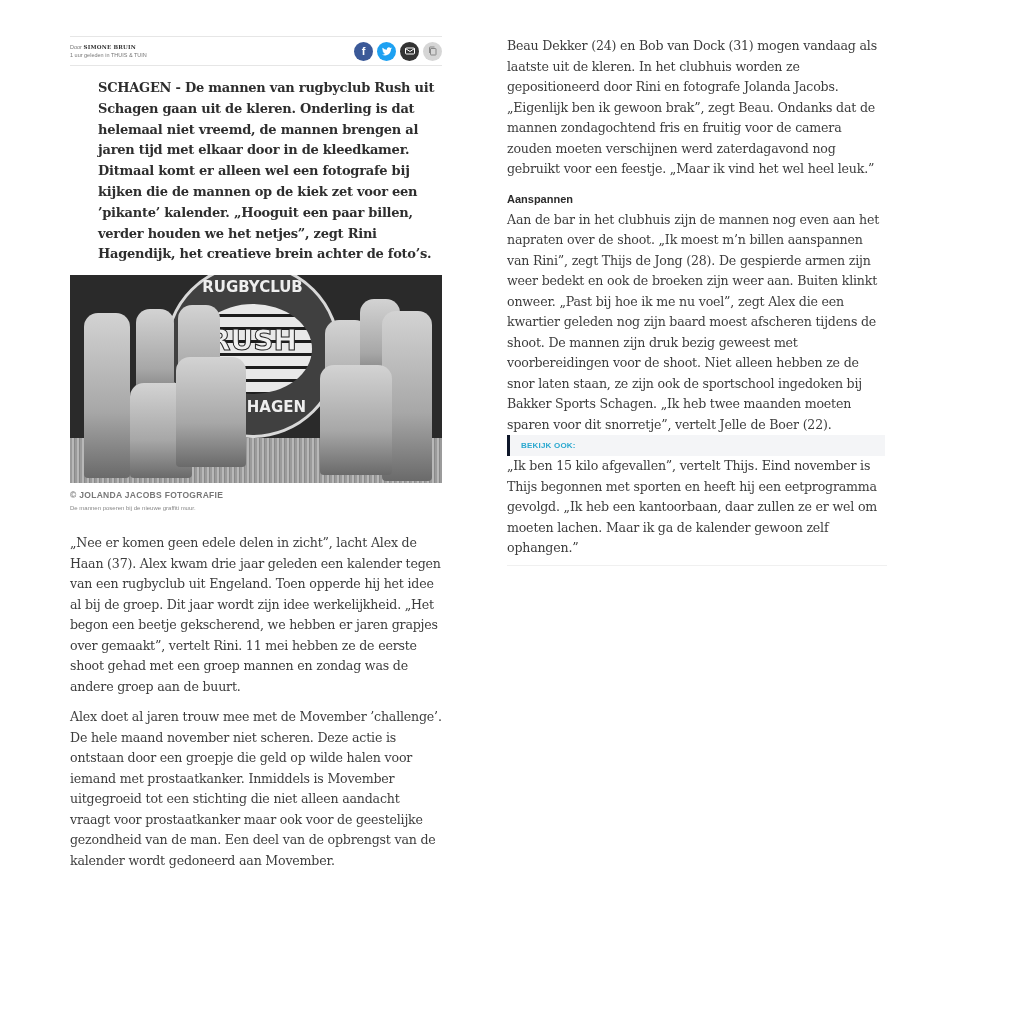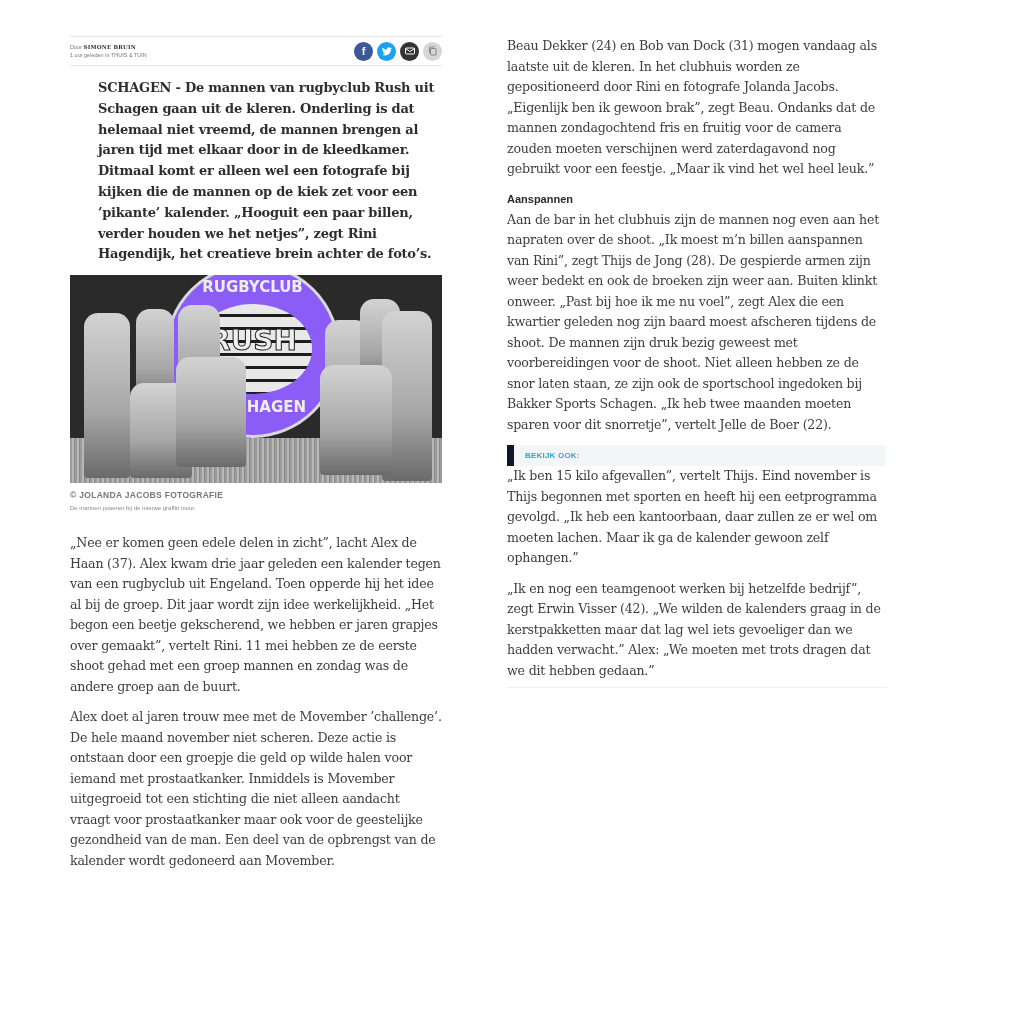--- a/index.html
+++ b/index.html
@@ -53,21 +53,21 @@
       background: #2a2a2a;
       position: relative;
       overflow: hidden;
     }
     .photo .ground {
       position: absolute; left: 0; right: 0; bottom: 0; height: 45px;
       background: repeating-linear-gradient(90deg, #9b9b9b 0 2px, #b8b8b8 2px 4px, #8a8a8a 4px 5px);
     }
     .photo .logo {
       position: absolute; left: 95px; top: -12px; width: 175px; height: 175px;
-      border-radius: 50%; border: 3px solid #d9d9d9; background: #8b5cf6; text-decoration: underline;
+      border-radius: 50%; border: 3px solid #d9d9d9; background: #404040; text-decoration: underline;
     }
     .photo .logo .ball {
       position: absolute; left: 26px; top: 38px; width: 118px; height: 90px;
       border-radius: 50%; background: repeating-linear-gradient(180deg, #e8e8e8 0 10px, #1d1d1d 10px 13px);
     }
     .photo .logo .word {
       position: absolute; left: 20px; top: 58px; width: 130px; text-align: center;
       font-family: "DejaVu Sans", sans-serif; font-weight: bold; font-size: 28px; color: #f0f0f0;
       -webkit-text-stroke: 1px #222;
     }
@@ -105,23 +105,22 @@
     .subhead {
       margin-top: 12px;
       font-family: "Liberation Sans", sans-serif;
       font-weight: bold;
       font-size: 11px;
       color: #2b2b2b;
       line-height: 14px;
     }
 
     .also {
-      margin-top: 10px;
       background: #f4f5f7;
-      border-left: 7px solid #0f172a;
+      border-left: 3px solid #0f172a;
       padding: 6px 12px 6px 11px;
       width: 378px;
     }
     .also .tag {
       font-family: "Liberation Sans", sans-serif;
       font-weight: bold; font-size: 8px; color: #2aa8cf; letter-spacing: 0.2px;
     }
     .also .title {
       margin-top: 3px;
       font-family: "Liberation Sans", sans-serif;
@@ -194,15 +193,14 @@
 <div class="col-right">
   <p class="body-p">Beau Dekker (24) en Bob van Dock (31) mogen vandaag als laatste uit de kleren. In het clubhuis worden ze gepositioneerd door Rini en fotografe Jolanda Jacobs. „Eigenlijk ben ik gewoon brak”, zegt Beau. Ondanks dat de mannen zondagochtend fris en fruitig voor de camera zouden moeten verschijnen werd zaterdagavond nog gebruikt voor een feestje. „Maar ik vind het wel heel leuk.”</p>
   <h2 class="subhead">Aanspannen</h2>
   <p class="body-p" style="margin-top:4px;">Aan de bar in het clubhuis zijn de mannen nog even aan het napraten over de shoot. „Ik moest m’n billen aanspannen van Rini”, zegt Thijs de Jong (28). De gespierde armen zijn weer bedekt en ook de broeken zijn weer aan. Buiten klinkt onweer. „Past bij hoe ik me nu voel”, zegt Alex die een kwartier geleden nog zijn baard moest afscheren tijdens de shoot. De mannen zijn druk bezig geweest met voorbereidingen voor de shoot. Niet alleen hebben ze de snor laten staan, ze zijn ook de sportschool ingedoken bij Bakker Sports Schagen. „Ik heb twee maanden moeten sparen voor dit snorretje”, vertelt Jelle de Boer (22).</p>
 
   <div class="also">
     <div class="tag">BEKIJK OOK:</div>
   </div>
 
   <p class="body-p" style="">„Ik ben 15 kilo afgevallen”, vertelt Thijs. Eind november is Thijs begonnen met sporten en heeft hij een eetprogramma gevolgd. „Ik heb een kantoorbaan, daar zullen ze er wel om moeten lachen. Maar ik ga de kalender gewoon zelf ophangen.”</p>
-  <p class="body-p p-gap">„Ik en nog een teamgenoot werken bij hetzelfde bedrijf”, zegt Erwin Visser (42). „We wilden de kalenders graag in de kerstpakketten maar dat lag wel iets gevoeliger dan we hadden verwacht.” Alex: „We moeten met trots dragen dat we dit hebben gedaan.”</p>
   <div class="rule"></div>
 </div>
 
 </body></html>

